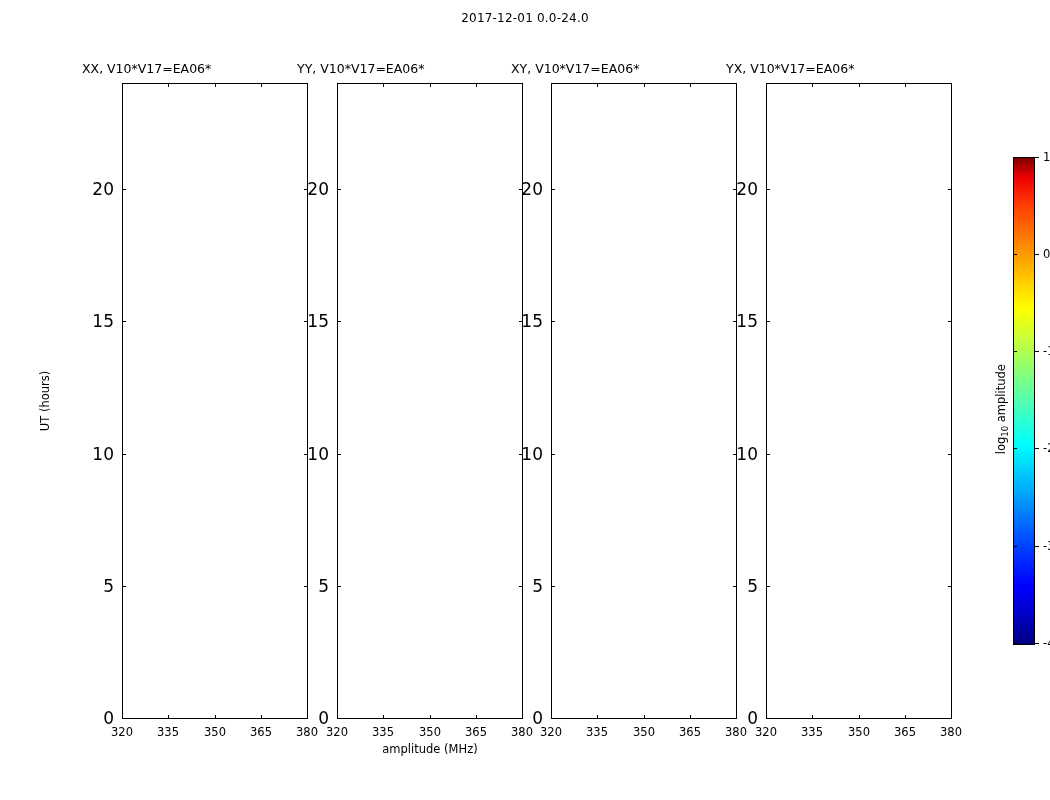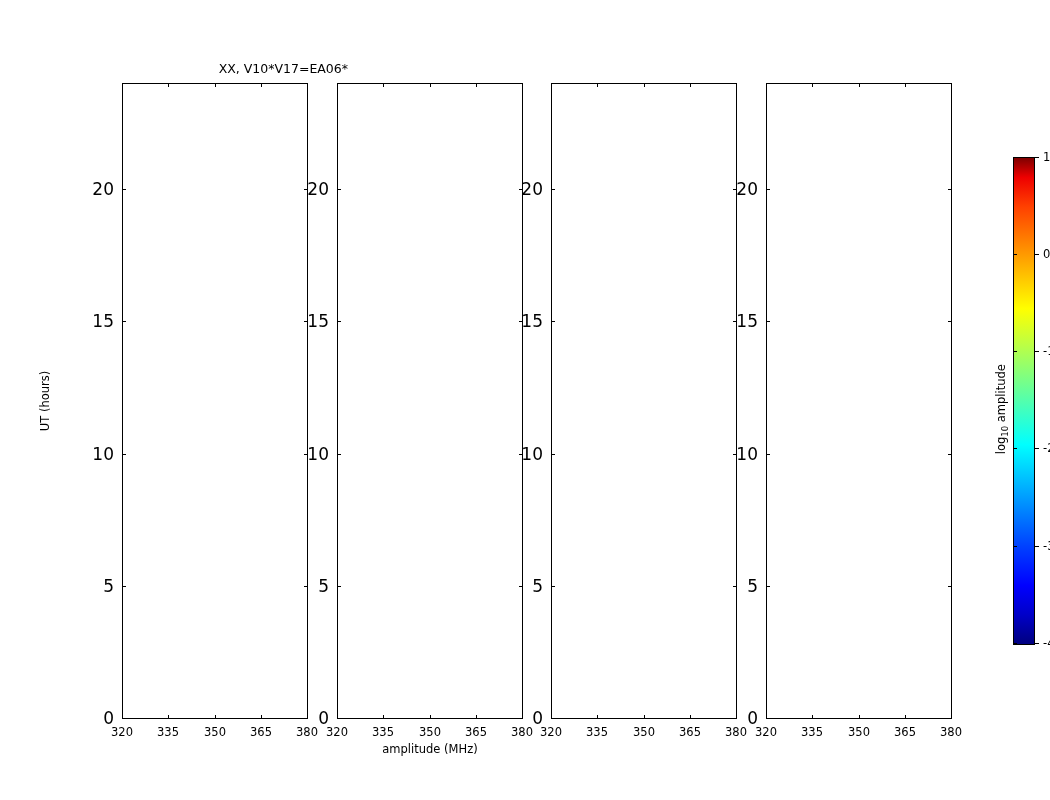--- a/index.html
+++ b/index.html
@@ -42,21 +42,21 @@
     height: 100%;
     border: 1px solid #000000;
     background: #ffffff;
     box-sizing: border-box;
   }
   .panel-title {
     position: absolute;
     left: -40px;
     right: -40px;
     top: -22px;
-    text-align: right;
+    text-align: left;
     font-size: 12.5px;
     white-space: nowrap;
   }
   
   .tick-x {
     position: absolute;
     bottom: 0;
     width: 1px;
     height: 4px;
     background: #000000;
@@ -176,20 +176,21 @@
   .sub {
     font-size: 8.5px;
     vertical-align: sub;
   }
 </style>
 </head>
 <body>
 
 <div id="figure">
 
+  <div class="suptitle">2017-12-01 0.0-24.0</div>
 
   <div class="panel" id="panel-0" style="left:122px; top:83px; width:186px; height:636px;">
     <div class="axes-frame"></div>
     <div class="panel-title">XX, V10*V17=EA06*</div>
 
     <div class="tick-x" style="left:0px;"></div>
     <div class="tick-x" style="left:46px;"></div>
     <div class="tick-x" style="left:93px;"></div>
     <div class="tick-x" style="left:139px;"></div>
     <div class="tick-x" style="left:185px;"></div>
@@ -218,20 +219,21 @@
 
     <div class="ylabel-tick" style="top:635px;">0</div>
     <div class="ylabel-tick" style="top:503px;">5</div>
     <div class="ylabel-tick" style="top:371px;">10</div>
     <div class="ylabel-tick" style="top:238px;">15</div>
     <div class="ylabel-tick" style="top:106px;">20</div>
   </div>
 
   <div class="panel" id="panel-1" style="left:337px; top:83px; width:186px; height:636px;">
     <div class="axes-frame"></div>
+    <div class="panel-title">YY, V10*V17=EA06*</div>
 
     <div class="tick-x" style="left:0px;"></div>
     <div class="tick-x" style="left:46px;"></div>
     <div class="tick-x" style="left:93px;"></div>
     <div class="tick-x" style="left:139px;"></div>
     <div class="tick-x" style="left:185px;"></div>
     <div class="tick-x-top" style="left:0px;"></div>
     <div class="tick-x-top" style="left:46px;"></div>
     <div class="tick-x-top" style="left:93px;"></div>
     <div class="tick-x-top" style="left:139px;"></div>
@@ -256,20 +258,21 @@
 
     <div class="ylabel-tick" style="top:635px;">0</div>
     <div class="ylabel-tick" style="top:503px;">5</div>
     <div class="ylabel-tick" style="top:371px;">10</div>
     <div class="ylabel-tick" style="top:238px;">15</div>
     <div class="ylabel-tick" style="top:106px;">20</div>
   </div>
 
   <div class="panel" id="panel-2" style="left:551px; top:83px; width:186px; height:636px;">
     <div class="axes-frame"></div>
+    <div class="panel-title">XY, V10*V17=EA06*</div>
 
     <div class="tick-x" style="left:0px;"></div>
     <div class="tick-x" style="left:46px;"></div>
     <div class="tick-x" style="left:93px;"></div>
     <div class="tick-x" style="left:139px;"></div>
     <div class="tick-x" style="left:185px;"></div>
     <div class="tick-x-top" style="left:0px;"></div>
     <div class="tick-x-top" style="left:46px;"></div>
     <div class="tick-x-top" style="left:93px;"></div>
     <div class="tick-x-top" style="left:139px;"></div>
@@ -294,20 +297,21 @@
 
     <div class="ylabel-tick" style="top:635px;">0</div>
     <div class="ylabel-tick" style="top:503px;">5</div>
     <div class="ylabel-tick" style="top:371px;">10</div>
     <div class="ylabel-tick" style="top:238px;">15</div>
     <div class="ylabel-tick" style="top:106px;">20</div>
   </div>
 
   <div class="panel" id="panel-3" style="left:766px; top:83px; width:186px; height:636px;">
     <div class="axes-frame"></div>
+    <div class="panel-title">YX, V10*V17=EA06*</div>
 
     <div class="tick-x" style="left:0px;"></div>
     <div class="tick-x" style="left:46px;"></div>
     <div class="tick-x" style="left:93px;"></div>
     <div class="tick-x" style="left:139px;"></div>
     <div class="tick-x" style="left:185px;"></div>
     <div class="tick-x-top" style="left:0px;"></div>
     <div class="tick-x-top" style="left:46px;"></div>
     <div class="tick-x-top" style="left:93px;"></div>
     <div class="tick-x-top" style="left:139px;"></div>

